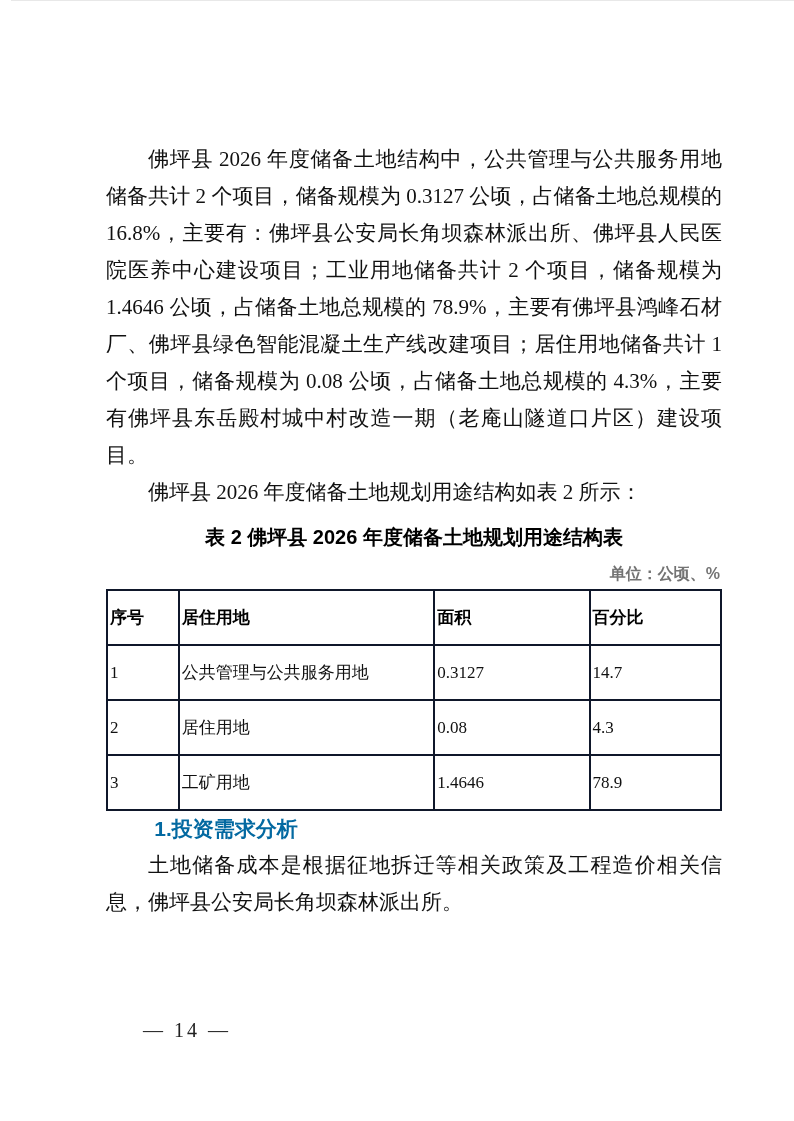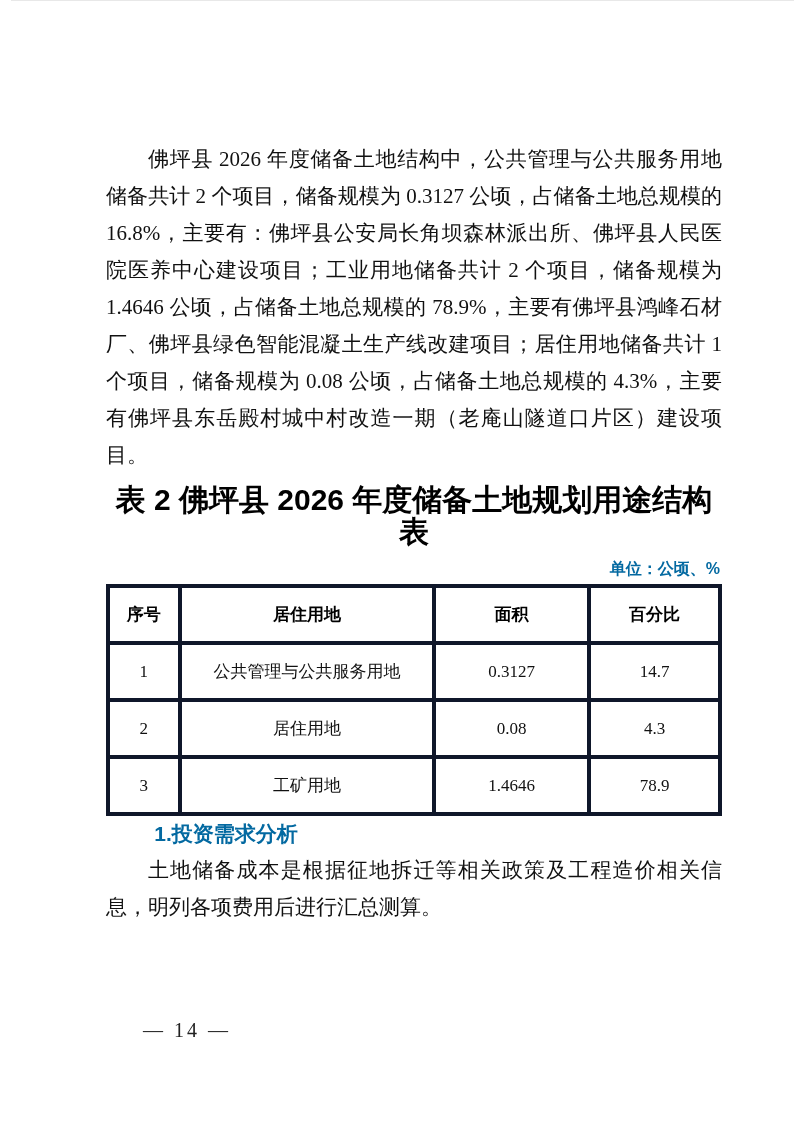--- a/index.html
+++ b/index.html
@@ -28,48 +28,48 @@
     font-size: 21px;
     line-height: 37px;
     text-align: justify;
     margin: 0;
     color: #111111;
   }
   .indent { text-indent: 2em; }
   .table-title {
     font-family: "Liberation Sans", "DejaVu Sans", sans-serif;
     font-weight: bold;
-    font-size: 30px;
+    font-size: 20px;
     line-height: 32px;
     text-align: center;
     margin: 10px 0 0 0;
     color: #000000;
   }
   .unit-note {
     font-family: "Liberation Sans", "DejaVu Sans", sans-serif;
     font-weight: bold;
     font-size: 16px;
     line-height: 20px;
     text-align: right;
     margin-top: 11px;
     padding-right: 2px;
-    color: #0369a1;
+    color: #737373;
   }
   table.data-table {
     width: 100%;
     border-collapse: collapse;
     table-layout: fixed;
     margin-top: 5px;
     border: 2px solid #000000;
   }
   table.data-table th,
   table.data-table td {
-    border: 4px solid #0f172a;
+    border: 2px solid #0f172a;
     height: 29px;
-    text-align: center;
+    text-align: left;
     vertical-align: middle;
     padding: 12px 2px;
     overflow: hidden;
     white-space: nowrap;
   }
   table.data-table th {
     font-family: "Liberation Sans", "DejaVu Sans", sans-serif;
     font-weight: bold;
     font-size: 17px;
     color: #000000;
@@ -104,20 +104,21 @@
   }
 </style>
 </head>
 <body>
 
 <div class="page">
   <div class="content">
 
     <p class="body-para indent">佛坪县 2026 年度储备土地结构中，公共管理与公共服务用地储备共计 2 个项目，储备规模为 0.3127 公顷，占储备土地总规模的 16.8%，主要有：佛坪县公安局长角坝森林派出所、佛坪县人民医院医养中心建设项目；工业用地储备共计 2 个项目，储备规模为 1.4646 公顷，占储备土地总规模的 78.9%，主要有佛坪县鸿峰石材厂、佛坪县绿色智能混凝土生产线改建项目；居住用地储备共计 1 个项目，储备规模为 0.08 公顷，占储备土地总规模的 4.3%，主要有佛坪县东岳殿村城中村改造一期（老庵山隧道口片区）建设项目。</p>
 
+    <p class="body-para indent">佛坪县 2026 年度储备土地规划用途结构如表 2 所示：</p>
 
     <h2 class="table-title">表 2  佛坪县 2026 年度储备土地规划用途结构表</h2>
 
     <div class="unit-note">单位：公顷、%</div>
 
     <table class="data-table">
       <colgroup>
         <col style="width:11.7%">
         <col style="width:41.6%">
         <col style="width:25.3%">
@@ -149,19 +150,19 @@
           <td>工矿用地</td>
           <td>1.4646</td>
           <td>78.9</td>
         </tr>
       </tbody>
     </table>
 
 
     <p class="sub-heading">1.投资需求分析</p>
 
-    <p class="body-para indent">土地储备成本是根据征地拆迁等相关政策及工程造价相关信息，明列各项费用后进行汇总测算。</p>
+    <p class="body-para indent">土地储备成本是根据征地拆迁等相关政策及工程造价相关信息，佛坪县公安局长角坝森林派出所。</p>
 
 
   </div>
 
   <div class="page-number">— 14 —</div>
 </div>
 
 </body></html>

